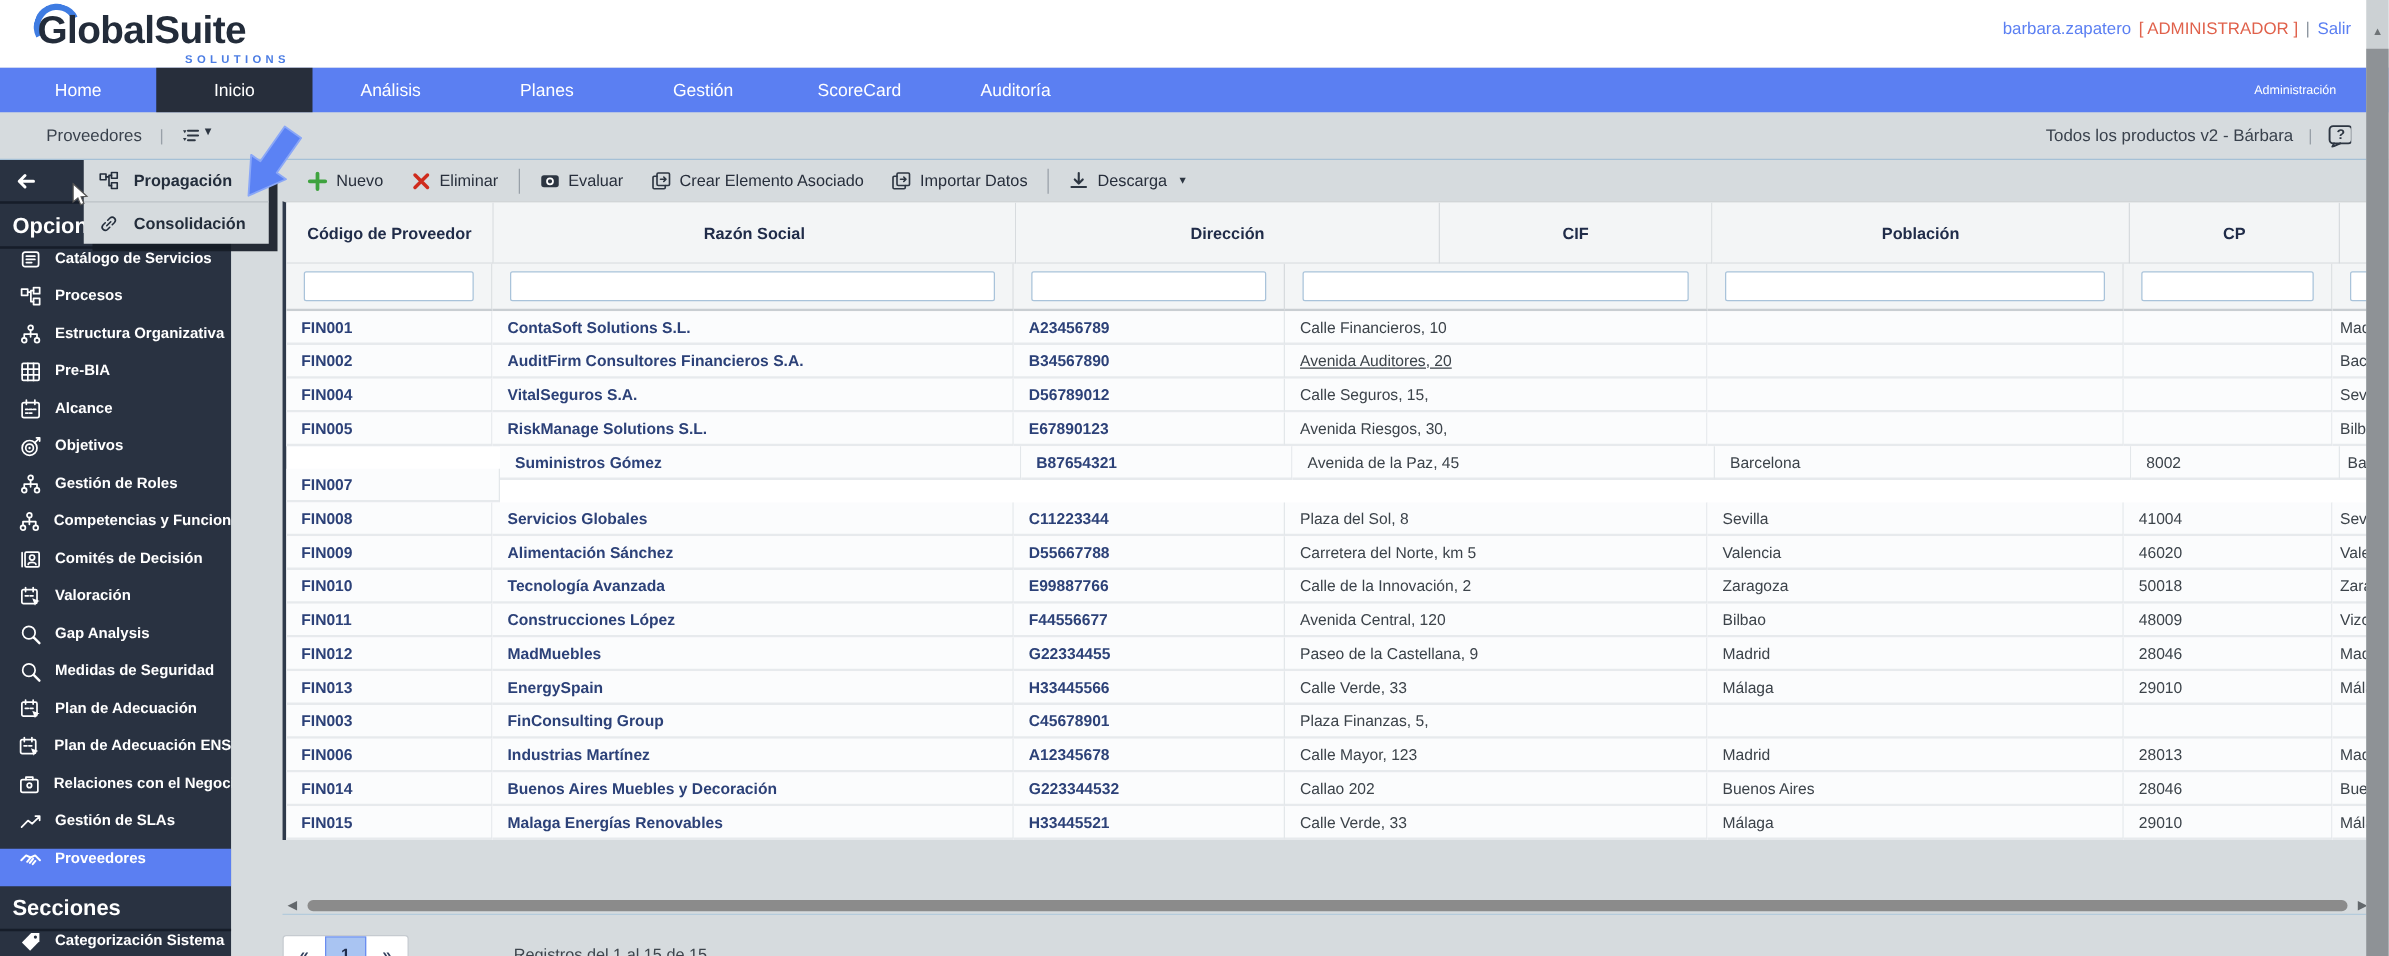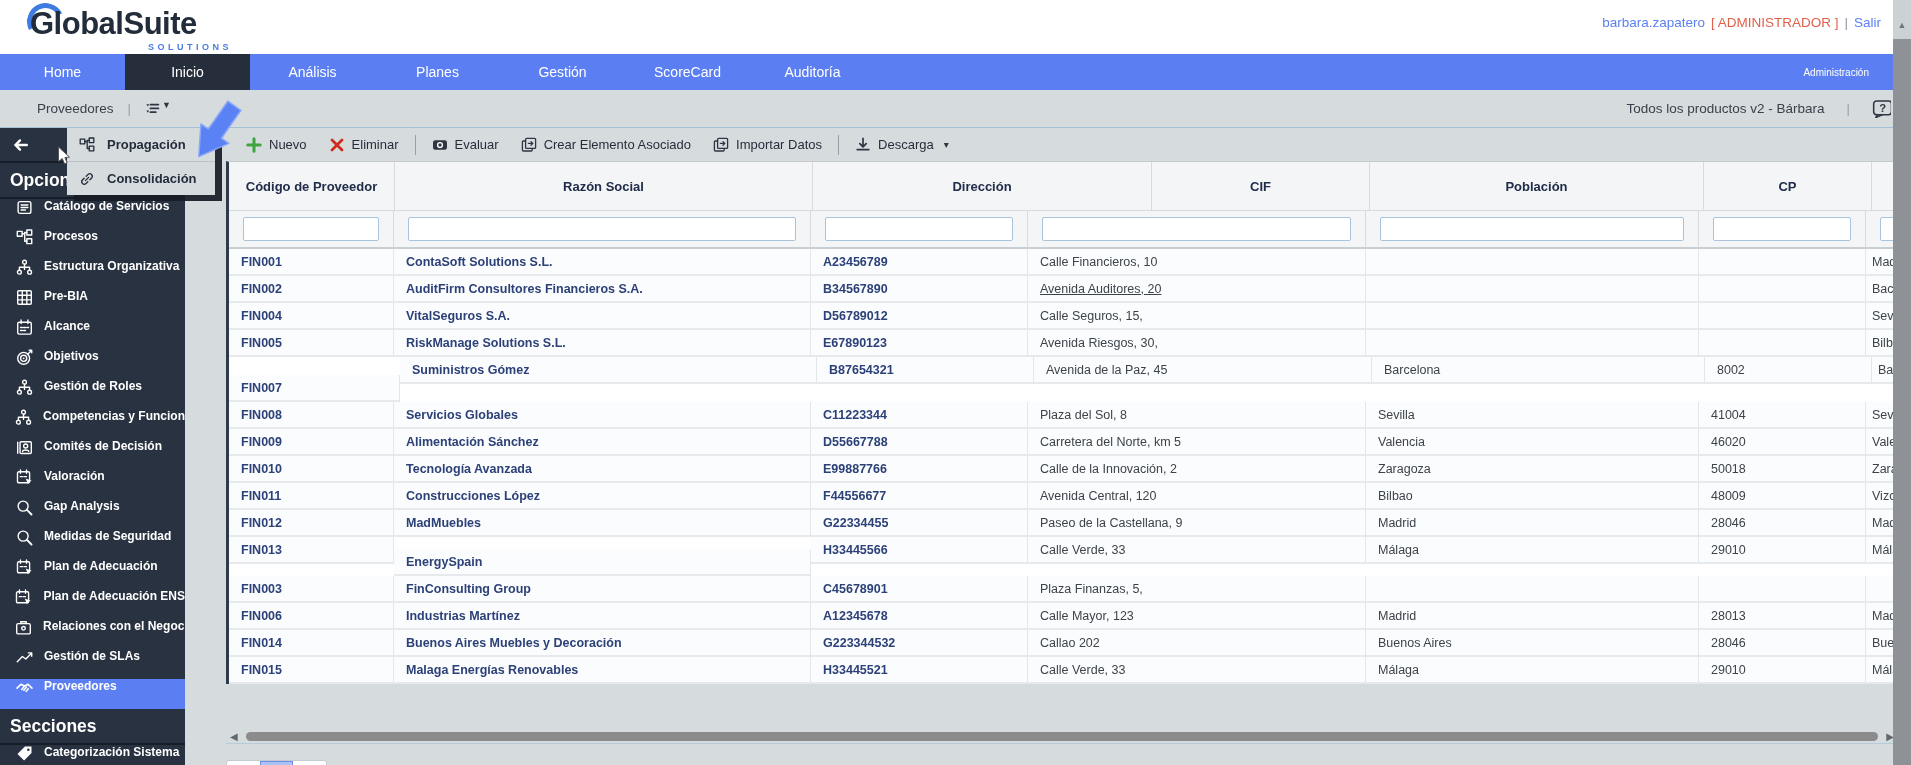--- a/index.html
+++ b/index.html
@@ -22,21 +22,21 @@
   .nav-item{width:125px;display:flex;align-items:center;justify-content:center;color:#fff;font-size:14px;cursor:pointer}
   .nav-item.active{background:#272e3b}
   .nav-right{margin-left:auto;display:flex;align-items:center;color:#fff;font-size:10px;padding:0 42px 0 30px;cursor:pointer}
   
   .crumbbar{height:37px;background:#d6dbde;border-bottom:1px solid #a5c0d6;position:relative;display:flex;align-items:center}
   .crumb-left{display:flex;align-items:center;margin-left:37px;gap:14px}
   .crumb-title{font-size:13.5px;color:#39414c}
   .crumb-sep{color:#98a0a8;font-size:13px}
   .viewlist-wrap{display:flex;align-items:flex-start;color:#2d3642;cursor:pointer}
   .viewlist-caret{font-size:9px;margin:-1px 0 0 1px;color:#2d3642}
-  .crumb-right{position:absolute;right:20px;display:flex;align-items:center;gap:22px;color:#39414c;font-size:13.5px}
+  .crumb-right{position:absolute;right:30px;display:flex;align-items:center;gap:12px;color:#39414c;font-size:13.5px}
   .help-icn{color:#2d3642;cursor:pointer;display:flex}
   
   .app-body{display:flex;height:638px}
   .sidebar{width:185px;background:#293241;color:#fff;flex:none}
   .back-strip{height:33px;display:flex;align-items:center;padding-left:12px;border-bottom:2px solid #161d29;cursor:pointer}
   .side-header{font-size:17.5px;font-weight:700;padding:7px 0 6px 10px;border-bottom:2px solid #161d29;color:#fff}
   .side-item{height:30px;display:flex;align-items:flex-start;padding-left:15px;gap:11px;font-size:12px;font-weight:600;cursor:pointer;white-space:nowrap}
   .side-item.active{background:#5b7ff2}
   .side-item .icn{display:flex;width:18px;justify-content:center}
   
@@ -492,21 +492,21 @@
             <div class="td link" style="width: 165px;">FIN012</div>
             <div class="td link" style="width: 417px;">MadMuebles</div>
             <div class="td link" style="width: 217px;">G22334455</div>
             <div class="td" style="width: 338px;">Paseo de la Castellana, 9</div>
             <div class="td" style="width: 333px;">Madrid</div>
             <div class="td" style="width: 167px;">28046</div>
             <div class="td" style="width: 260px; padding-left: 6px;">Madrid</div>
           </div>
           <div class="grow">
             <div class="td link" style="width: 165px;">FIN013</div>
-            <div class="td link" style="width: 417px; margin-top: 12px;">EnergySpain</div>
+            <div class="td link" style="width: 417px;">EnergySpain</div>
             <div class="td link" style="width: 217px;">H33445566</div>
             <div class="td" style="width: 338px;">Calle Verde, 33</div>
             <div class="td" style="width: 333px;">Málaga</div>
             <div class="td" style="width: 167px;">29010</div>
             <div class="td" style="width: 260px; padding-left: 6px;">Málaga</div>
           </div>
           <div class="grow">
             <div class="td link" style="width: 165px;">FIN003</div>
             <div class="td link" style="width: 417px;">FinConsulting Group</div>
             <div class="td link" style="width: 217px;">C45678901</div>

